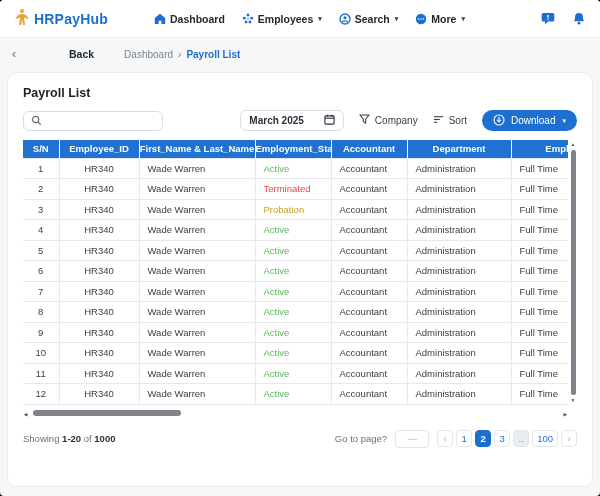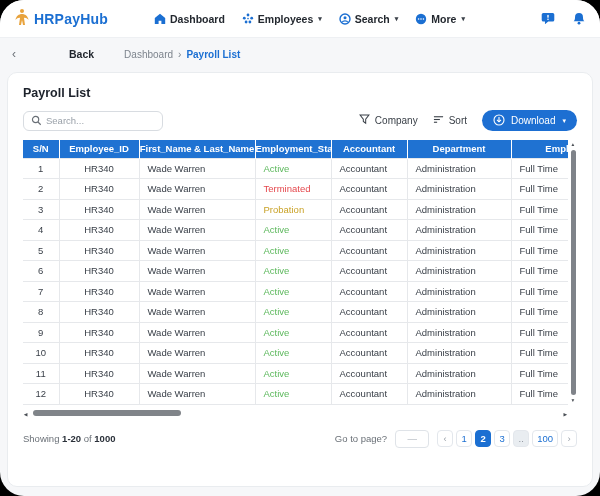--- a/index.html
+++ b/index.html
@@ -1,18 +1,18 @@
 <!DOCTYPE html>
 <html><head>
 <meta charset="utf-8">
 <style>
   * { margin:0; padding:0; box-sizing:border-box; }
   html,body { width:600px; height:496px; background:#000; font-family:"Liberation Sans",sans-serif; }
   .window { position:absolute; inset:0; width:600px; height:496px; background:#f6f7f9;
-            border-radius:24px; overflow:hidden; }
+            border-radius:4px; overflow:hidden; }
 
   
   .navbar { height:38px; background:#fff; display:flex; align-items:center; padding:0 14px;
             border-bottom:1px solid #eef0f3; }
   .logo { display:flex; align-items:center; gap:4px; }
   .logo-text { color:#1b6fd2; font-weight:bold; font-size:14px; letter-spacing:.2px; }
   .nav { display:flex; align-items:center; gap:17px; margin-left:46px; }
   .nav-item { display:flex; align-items:center; gap:4px; font-size:10.5px; font-weight:bold;
               color:#23282f; cursor:pointer; }
   .nav-item svg { display:block; }
@@ -192,24 +192,34 @@
     <div class="page-title">Payroll List</div>
 
     <div class="toolbar">
       <div class="search-box">
         <span>
           <svg width="11" height="11" viewBox="0 0 12 12">
               <circle cx="5" cy="5" r="3.4" fill="none" stroke="#6a7077" stroke-width="1.3"></circle>
               <line x1="7.6" y1="7.6" x2="10.6" y2="10.6" stroke="#6a7077" stroke-width="1.3"></line>
             </svg>
         </span>
-        <input placeholder="Search..." style="">
       </div>
 
       <div class="toolbar-right">
+        <div class="date-box">
+          <span>March 2025</span>
+          <span>
+            <svg width="11" height="11" viewBox="0 0 12 12">
+                <rect x="1" y="2" width="10" height="9" rx="1" fill="none" stroke="#2a3039" stroke-width="1.2"></rect>
+                <line x1="3.5" y1=".8" x2="3.5" y2="3" stroke="#2a3039" stroke-width="1.2"></line>
+                <line x1="8.5" y1=".8" x2="8.5" y2="3" stroke="#2a3039" stroke-width="1.2"></line>
+                <line x1="1" y1="4.6" x2="11" y2="4.6" stroke="#2a3039" stroke-width="1.2"></line>
+              </svg>
+          </span>
+        </div>
         <div class="tool-btn">
           <span>
             <svg width="11" height="11" viewBox="0 0 12 12">
                 <path d="M1.2 1.2 h9.6 L7.3 5.6 V10 L4.7 8.2 V5.6 Z" fill="none" stroke="#3a4048" stroke-width="1.1"></path>
               </svg>
           </span>
           <span>Company</span>
         </div>
         <div class="tool-btn">
           <span>

